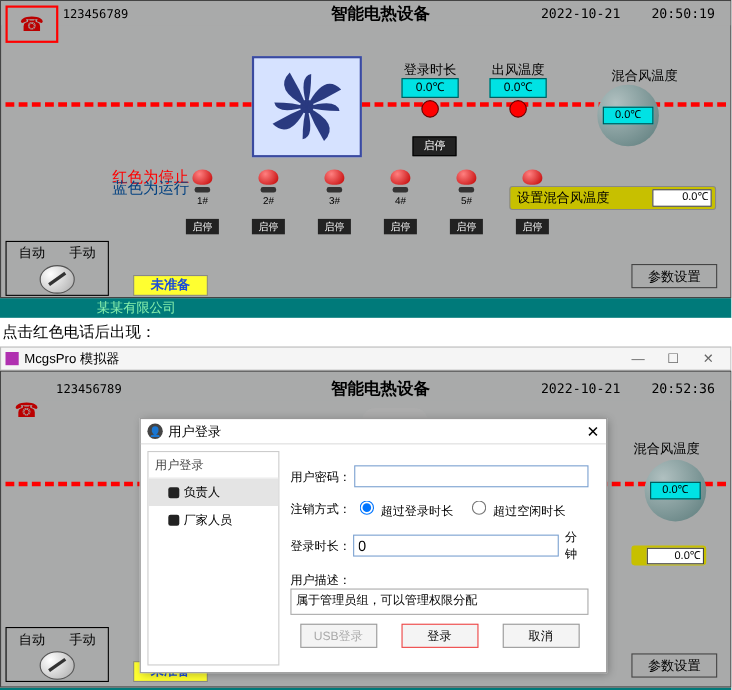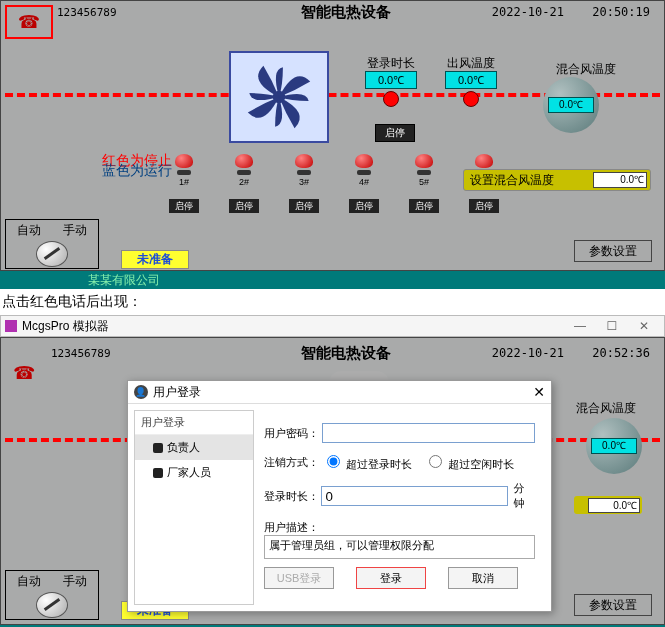--- a/index.html
+++ b/index.html
@@ -60,21 +60,21 @@
 .ulist .ui.sel{background:#e4e4e4}
 .ulist .ico{width:10px;height:10px;background:#222;border-radius:2px}
 .form{flex:1;padding:4px 10px;font-size:11px}
 .frow{display:flex;align-items:center;margin:9px 0}
 .frow .lbl{width:58px}
 .frow input[type=text],.frow input[type=password]{flex:1;height:20px;border:1px solid #7aa0d0;padding:0 4px;box-sizing:border-box}
 .frow.short input[type=text]{flex:0 0 130px}
 .radio-g{display:flex;gap:12px;align-items:flex-end}
 .suffix{margin-left:6px}
 .desc-box{border:1px solid #aaa;height:18px;padding:2px 4px;font-size:11px;background:#fff}
-.dlg-btns{display:flex;justify-content:flex-start;gap:22px;padding:8px 0 12px}
+.dlg-btns{display:flex;justify-content:center;gap:22px;padding:8px 0 12px}
 .dlg-btns button{width:70px;height:22px;border:1px solid #999;background:#f4f4f4;font-size:11px}
 .dlg-btns button.primary{border:1px solid #ef4444}
 .dlg-btns button[disabled]{color:#aaa}
 .pbo{position:absolute;left:328px;top:33px;width:60px;height:24px;border-radius:12px;background:rgba(180,180,180,0.3)}
 .mixo{position:absolute;right:22px;top:80px;width:56px;height:56px;background:radial-gradient(circle at 30% 30%,#b0c0c0,#5a7a7a);border-radius:50%;display:flex;align-items:center;justify-content:center;z-index:1}
 .mixo .tval{background:#00e2e4;width:44px;height:14px;text-align:center;font-size:10px;border:1px solid #005050;line-height:14px}
 .mixlo{position:absolute;right:28px;top:62px;font-size:12px}
 .sety{position:absolute;right:22px;top:158px;width:66px;height:18px;background:#c7c000;border-radius:3px;display:flex;align-items:center;justify-content:flex-end;padding-right:2px}
 .sety .inp{background:#fff;border:1px solid #444;width:48px;height:13px;text-align:right;font-size:10px;line-height:13px;padding-right:2px}
 .dashline.b{top:100px}

